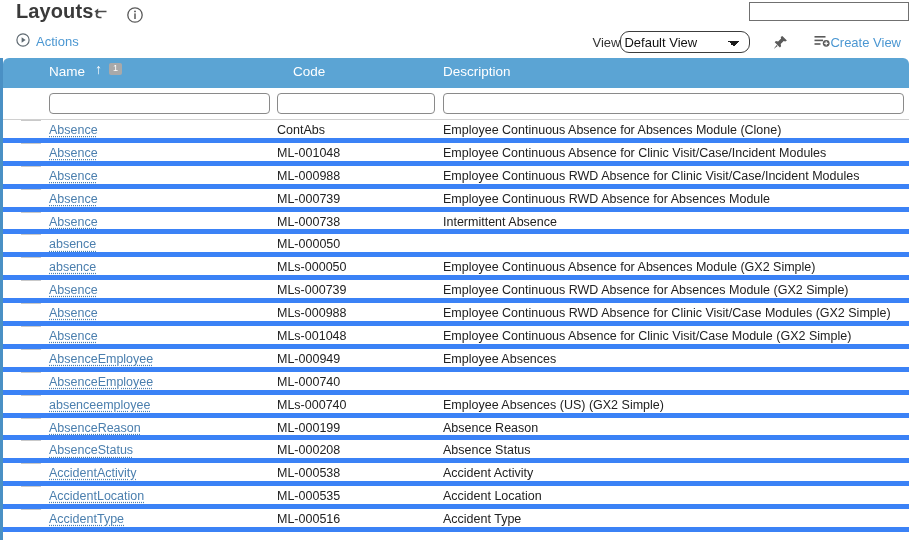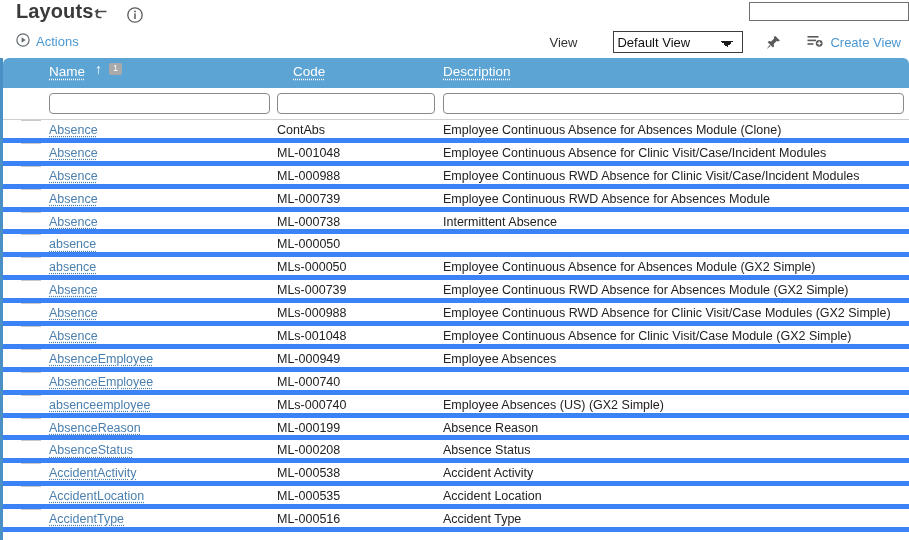--- a/index.html
+++ b/index.html
@@ -42,48 +42,47 @@
 
   .view-group {
     position: absolute; right: 0px; top: 1px;
     display: flex; align-items: center; gap: 0px;
   }
   .view-label { font-size: 13px; color: #333; margin-right: 0; }
   .view-select {
     width: 130px; height: 22px;
     font-family: "Liberation Sans", sans-serif; font-size: 13px;
     border: 1px solid #3c3c3c; background: #fff; color: #111;
-    padding-left: 3px; border-radius: 0;
+    padding-left: 3px; border-radius: 9px;
     -webkit-appearance: none; appearance: none;
     background-image:
       linear-gradient(45deg, transparent 50%, #1b1b1b 50%),
       linear-gradient(135deg, #1b1b1b 50%, transparent 50%);
     background-position: calc(100% - 15px) 9px, calc(100% - 9px) 9px;
     background-size: 6px 6px, 6px 6px;
     background-repeat: no-repeat;
-    margin-left: 36px;
   }
   .pin-btn { margin-left: 20px; width: 20px; height: 20px; display:inline-flex; align-items:center; justify-content:center; cursor:pointer; }
-  .create-view { margin-left: 24px; margin-right: 8px; display:inline-flex; align-items:center; gap:7px; color:#4b97d2; font-size:13px; cursor:pointer; }
+  .create-view { margin-left: 24px; margin-right: 8px; display:inline-flex; align-items:center; color:#4b97d2; font-size:13px; cursor:pointer; }
 
   
   .grid-wrap {
     position: absolute; left: 0; top: 58px; width: 909px; height: 482px;
     border-left: 3px solid #4a90c4;
     background: #fff;
   }
   .grid-head {
     height: 30px; background: #5ba4d4;
     border-top-left-radius: 6px; border-top-right-radius: 6px;
     position: relative;
   }
   .grid-head .hcell {
     position: absolute; top: 6px;
     color: #ffffff; font-size: 13.5px;
-    text-decoration: underline; text-decoration-style: dotted;
+    text-decoration-style: dotted;
     text-underline-offset: 3px;
     cursor: pointer; white-space: nowrap;
   }
   .hc-name { left: 46px; }
   .hc-code { left: 290px; }
   .hc-desc { left: 440px; }
   .sort-wrap { position: absolute; left: 92px; top: 4px; display:flex; align-items:center; gap: 7px; }
   .sort-arrow { color:#fff; font-size: 14px; line-height: 1; font-weight: 700; }
   .sort-badge {
     background: #a9a9a9; color: #fff; font-size: 9px;

